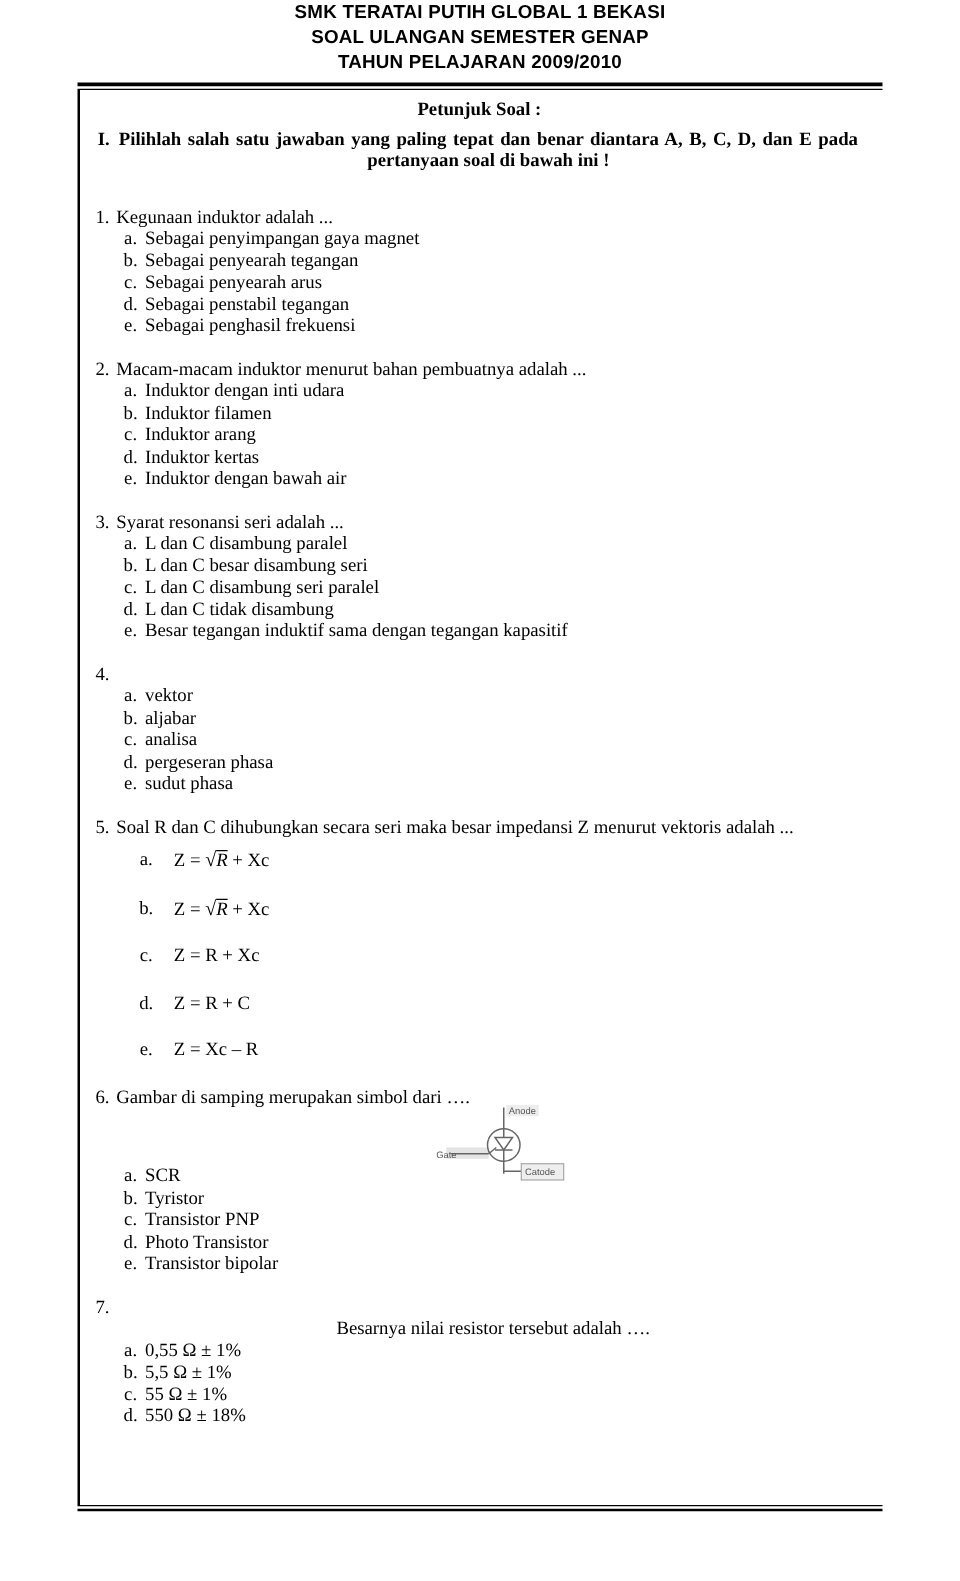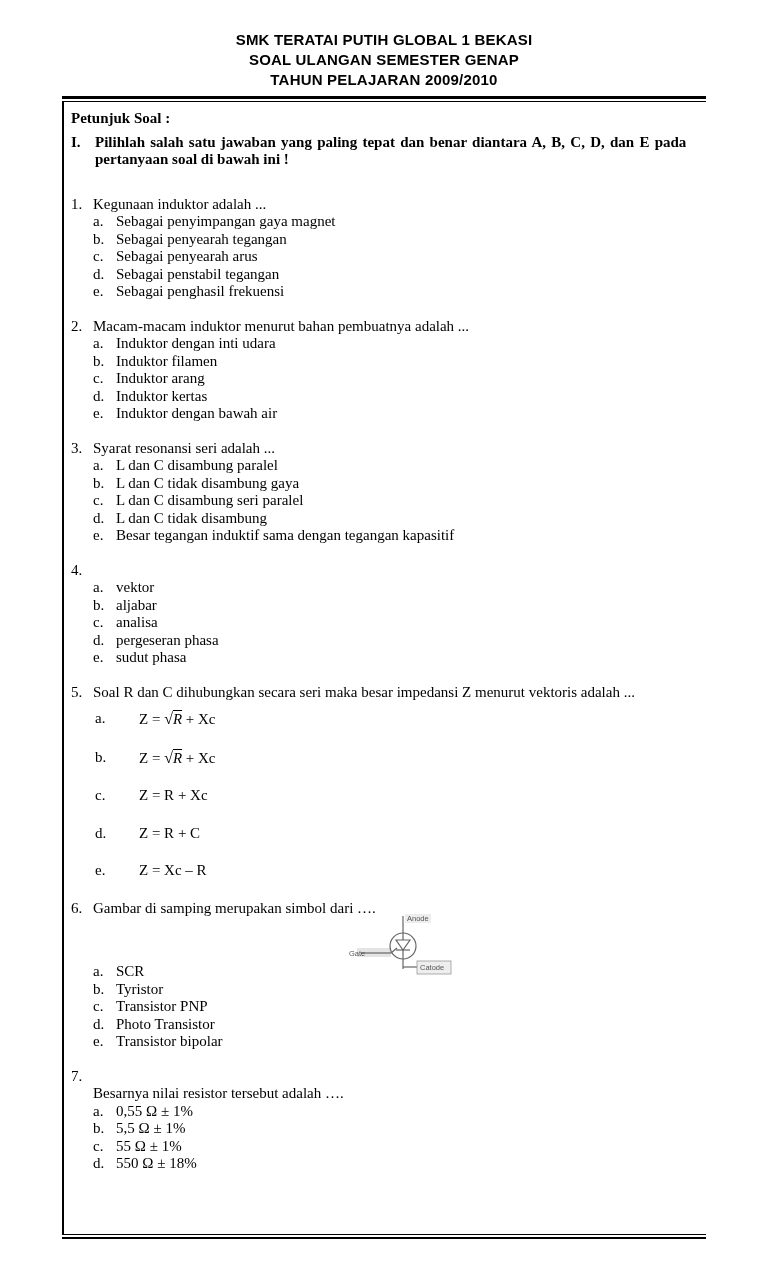--- a/index.html
+++ b/index.html
@@ -1,26 +1,26 @@
 <!DOCTYPE html>
 <html><head>
 <meta charset="utf-8">
 <style>
   html, body { margin: 0; padding: 0; }
   body { font-family: "Liberation Serif", serif; color: #000; background: #fff; }
   .page { width: 768px; height: 1265px; background: #fff; overflow: hidden; position: relative; }
 
-  .header { padding-top: 30px; text-align: center; font-family: "Liberation Sans", sans-serif;
+  .header { text-align: center; font-family: "Liberation Sans", sans-serif;
             font-weight: bold; font-size: 15px; line-height: 20px; letter-spacing: 0.2px; }
 
   .top-rule { margin: 6px 62px 0 62px; height: 2px; border-top: 3px solid #000; border-bottom: 1px solid #000; }
   .bottom-rule { margin: 0 62px; height: 2px; border-top: 1px solid #000; border-bottom: 2px solid #000; }
 
   .frame { margin: 0 62px; border-left: 2px solid #000; height: 1132px; box-sizing: border-box;
-           padding: 8px 10px 0 7px; font-size: 15px; line-height: 17.5px; overflow: hidden; }
+           padding: 8px 10px 0 7px; font-size: 15px; line-height: 17.5px; overflow: hidden; text-align: center; }
 
   .petunjuk { font-weight: bold; margin-bottom: 6px; }
   .instr { display: flex; font-weight: bold; }
   .instr-roman { width: 24px; flex: none; }
   .instr-line1 { word-spacing: 1.5px; }
 
   .question { margin-top: 17px; }
   .question.first { margin-top: 27px; }
   .q-head { display: flex; }
   .q-num { width: 22px; flex: none; }
@@ -128,21 +128,21 @@
         <span class="q-num">3.</span>
         <span class="q-text">Syarat resonansi seri adalah ...</span>
       </div>
       <div class="options">
         <div class="option">
             <span class="opt-letter">a.</span>
             <span>L dan C disambung paralel</span>
           </div>
         <div class="option">
             <span class="opt-letter">b.</span>
-            <span>L dan C tidak disambung gaya</span>
+            <span>L dan C besar disambung seri</span>
           </div>
         <div class="option">
             <span class="opt-letter">c.</span>
             <span>L dan C disambung seri paralel</span>
           </div>
         <div class="option">
             <span class="opt-letter">d.</span>
             <span>L dan C tidak disambung</span>
           </div>
         <div class="option">

